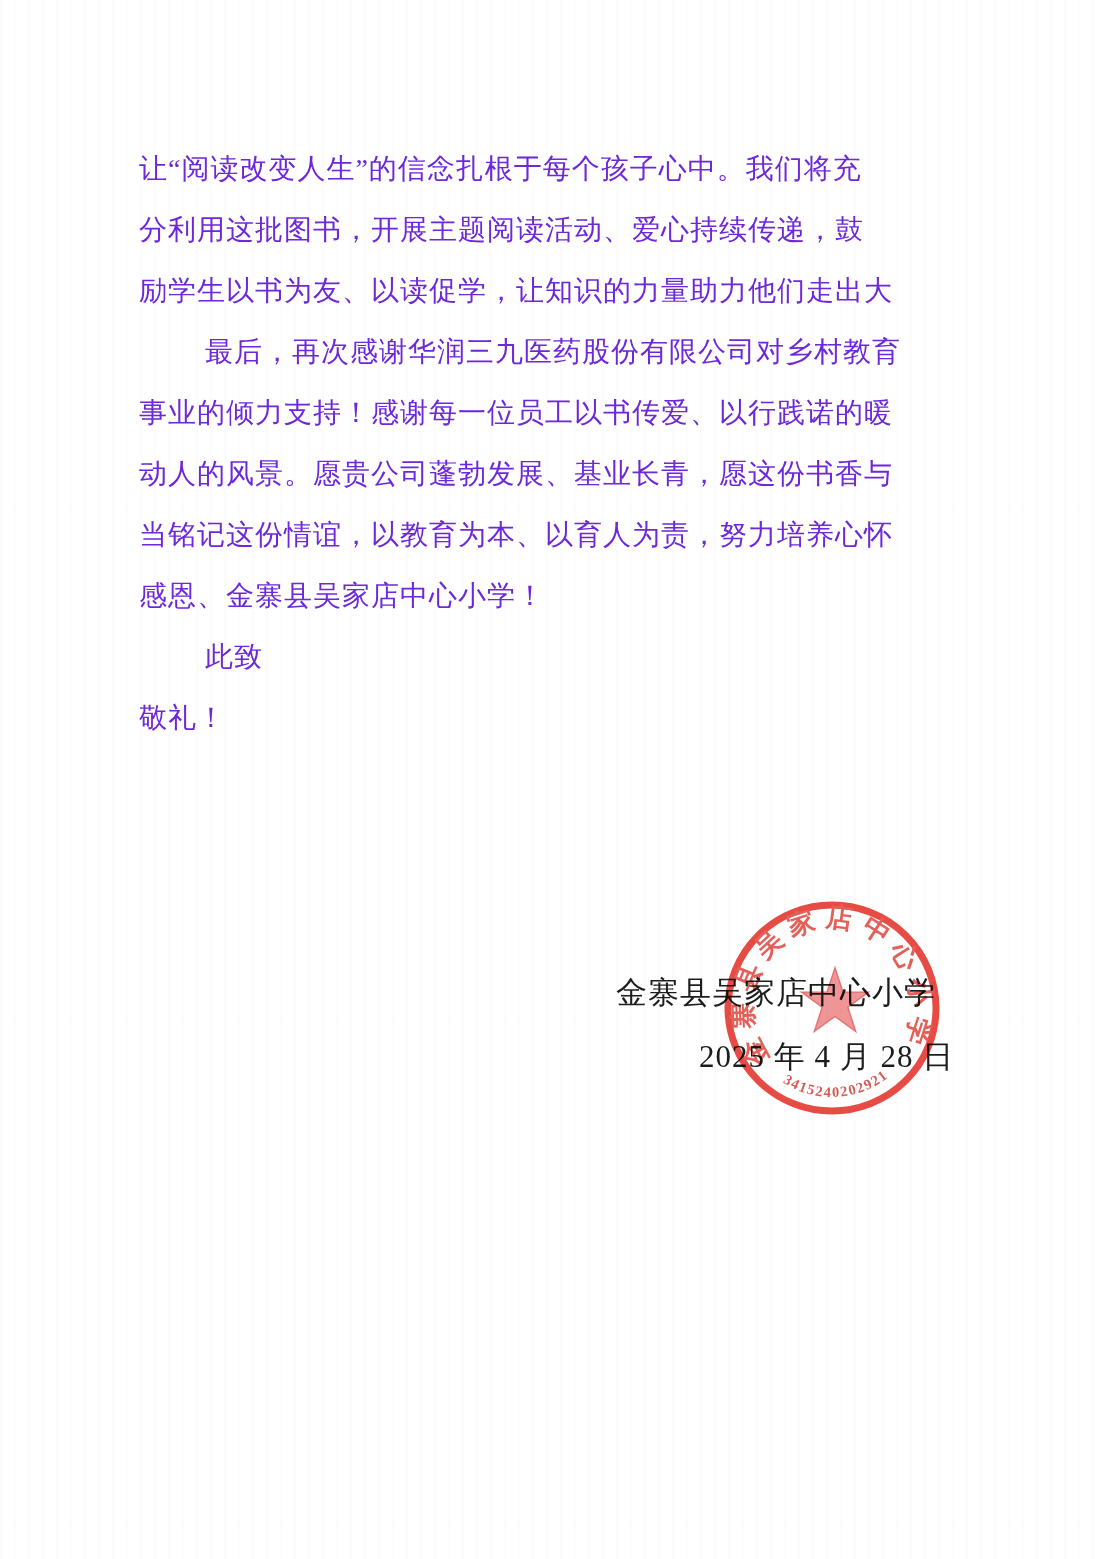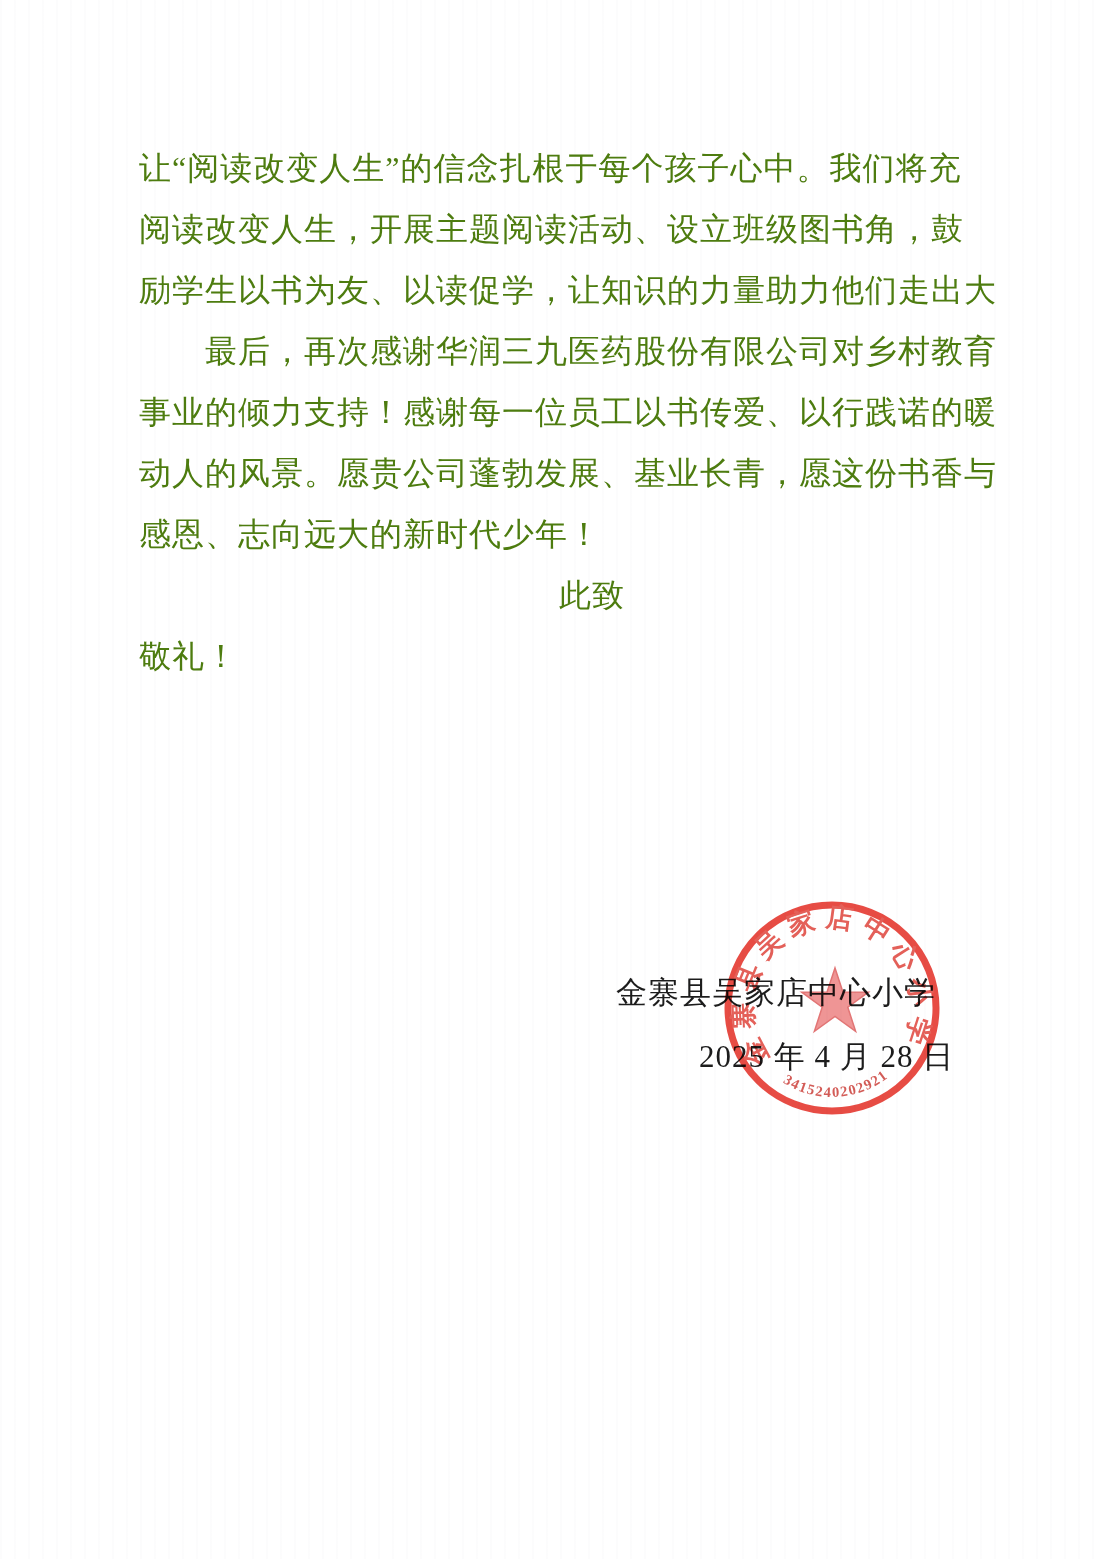--- a/index.html
+++ b/index.html
@@ -10,53 +10,54 @@
       rgba(130,130,150,0.025) 0px, rgba(130,130,150,0.025) 2px,
       rgba(255,255,255,0) 2px, rgba(255,255,255,0) 14px);
     position: relative;
     font-family: "Liberation Serif", serif;
     overflow: hidden;
   }
   .letter-body {
     position: absolute;
     left: 139px; top: 138px;
     width: 840px;
-    color: #4d7c0f;
-    font-size: 32px;
+    color: #6d28d9;
+    font-size: 28px;
     line-height: 61px;
     letter-spacing: 1px;
   }
   .line { white-space: nowrap; height: 61px; }
-  .indent { text-indent: 66px; text-align: center; }
+  .indent { text-indent: 66px; }
   .sig-school {
     position: absolute; left: 616px; top: 972px;
     font-size: 31px; letter-spacing: 1px; color: #1c1c1c; white-space: nowrap;
   }
   .sig-date {
     position: absolute; left: 699px; top: 1036px;
     font-size: 31px; letter-spacing: 1px; color: #1c1c1c; white-space: nowrap;
   }
   .seal {
     position: absolute; left: 721px; top: 900px;
     width: 222px; height: 220px;
     mix-blend-mode: multiply;
     opacity: 0.93;
   }
 </style>
 </head>
 <body>
 
 <div class="letter-body">
   <div class="line">让“阅读改变人生”的信念扎根于每个孩子心中。我们将充</div>
-  <div class="line">阅读改变人生，开展主题阅读活动、设立班级图书角，鼓</div>
+  <div class="line">分利用这批图书，开展主题阅读活动、爱心持续传递，鼓</div>
   <div class="line">励学生以书为友、以读促学，让知识的力量助力他们走出大</div>
   <div class="line indent">最后，再次感谢华润三九医药股份有限公司对乡村教育</div>
   <div class="line">事业的倾力支持！感谢每一位员工以书传爱、以行践诺的暖</div>
   <div class="line">动人的风景。愿贵公司蓬勃发展、基业长青，愿这份书香与</div>
-  <div class="line">感恩、志向远大的新时代少年！</div>
+  <div class="line">当铭记这份情谊，以教育为本、以育人为责，努力培养心怀</div>
+  <div class="line">感恩、金寨县吴家店中心小学！</div>
   <div class="line indent">此致</div>
   <div class="line">敬礼！</div>
 </div>
 
 <div class="sig-school">金寨县吴家店中心小学</div>
 <div class="sig-date">2025 年 4 月 28 日</div>
 
 <svg class="seal" viewBox="0 0 222 220" xmlns="http://www.w3.org/2000/svg">
 
   <ellipse cx="111" cy="108" rx="104" ry="103" fill="none" stroke="#e63e36" stroke-width="7"></ellipse>

